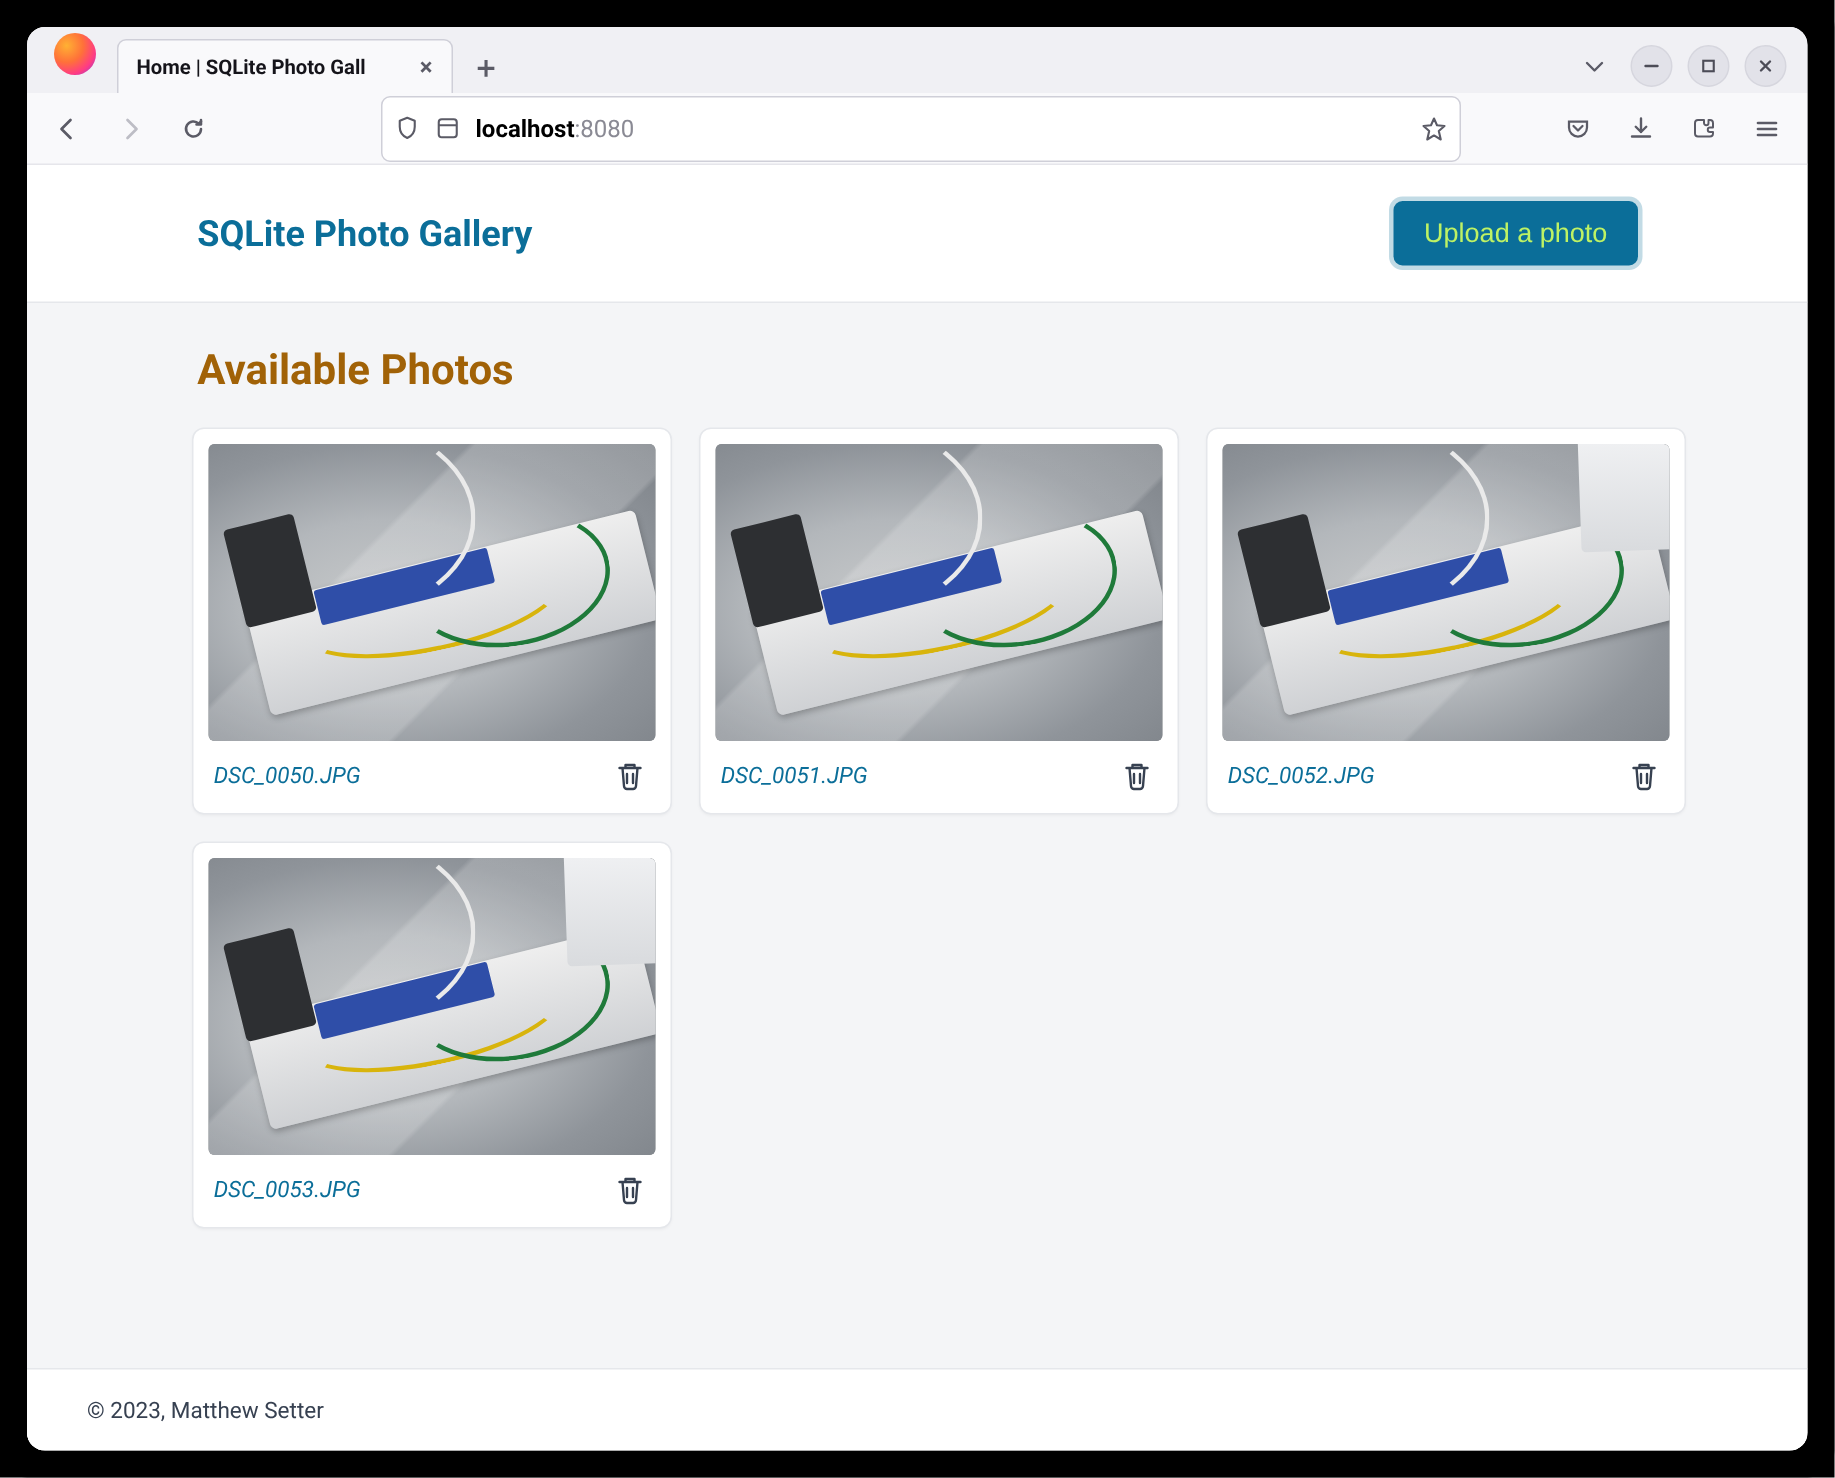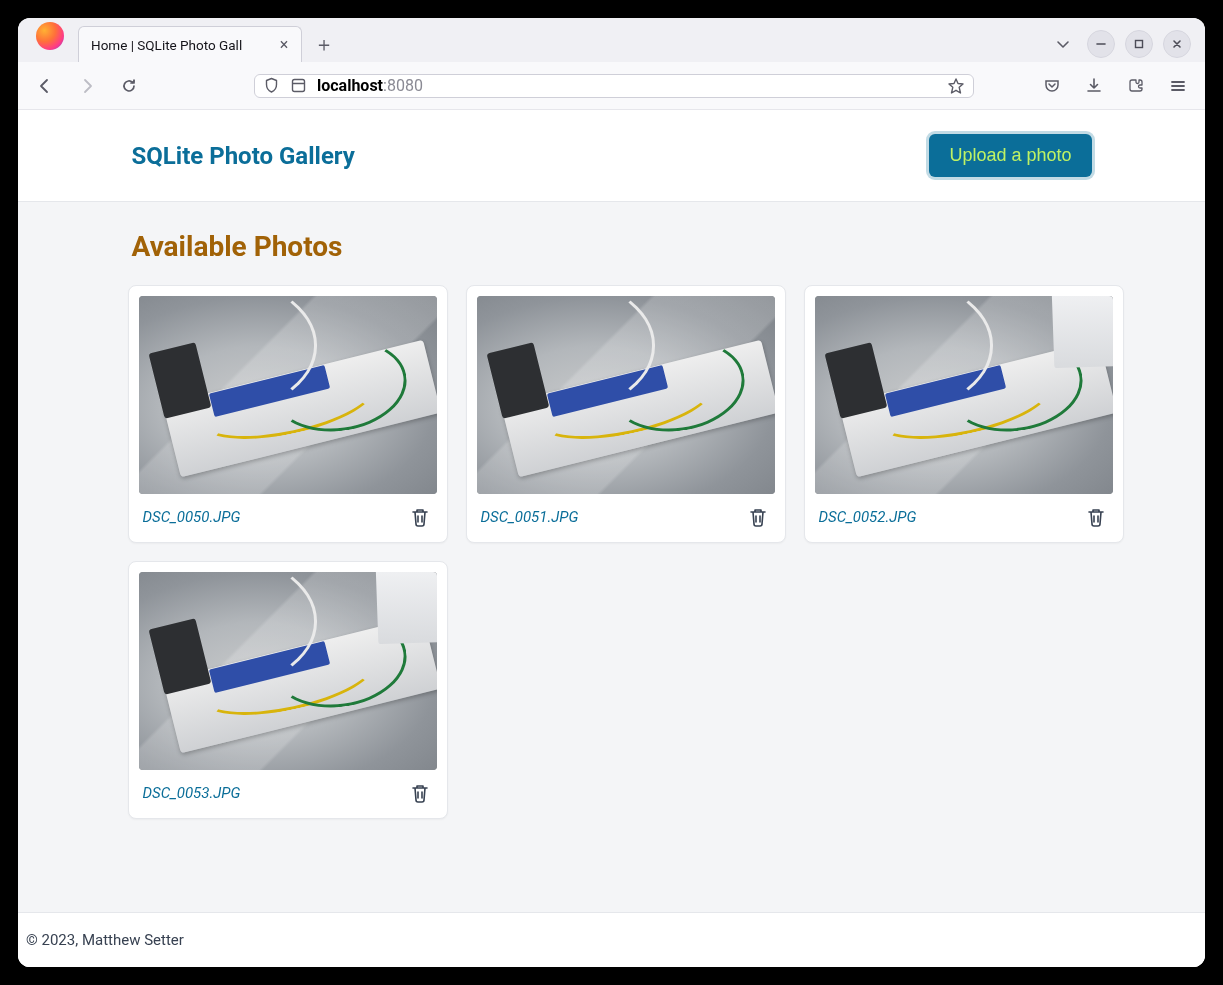--- a/index.html
+++ b/index.html
@@ -1,36 +1,36 @@
 <!DOCTYPE html>
 <html><head>
   <meta charset="utf-8">
   <style>
     * { box-sizing: border-box; margin: 0; padding: 0; }
     body { font-family: -apple-system, BlinkMacSystemFont, "Segoe UI", Roboto, sans-serif; background: #000; overflow: hidden; }
     .outer-frame { width: 1223px; height: 985px; background: #000; border-radius: 18px; position: relative; padding: 18px; }
     .browser-window { width: 100%; height: 100%; background: #fff; border-radius: 12px; overflow: hidden; display: flex; flex-direction: column; box-shadow: 0 0 0 1px rgba(0,0,0,.08); }
     
     
-    .tab-strip { background: #f0f0f4; height: 44px; display: flex; align-items: flex-end; padding: 0 8px; position: relative; }
+    .tab-strip { background: #f0f0f4; height: 44px; display: flex; align-items: flex-end; padding: 0 8px; position: relative; font-weight: bold; }
     .ff-logo { width: 28px; height: 28px; margin: 0 14px 8px 10px; align-self: center; border-radius: 50%; background: radial-gradient(circle at 30% 30%, #ffb133, #ff7139 40%, #ff3b84 70%, #7542e5 100%); position: relative; }
     .tabs-row { display: flex; align-items: flex-end; height: 100%; }
     .tab { background: #f9f9fb; border: 1px solid #cfcfd8; border-bottom: none; border-radius: 6px 6px 0 0; height: 36px; min-width: 224px; display: flex; align-items: center; padding: 0 8px 0 12px; gap: 8px; font-size: 13.5px; color: #15141a; }
     .tab-title { flex: 1; white-space: nowrap; overflow: hidden; text-overflow: clip; }
     .tab-close { width: 18px; height: 18px; display:flex; align-items:center; justify-content:center; color:#5b5b66; font-size: 16px; border-radius:3px; cursor:pointer; }
     .new-tab { width: 32px; height: 32px; display:flex; align-items:center; justify-content:center; color:#5b5b66; font-size: 20px; margin-left: 6px; margin-bottom: 2px; cursor:pointer; border-radius:4px; }
     .tab-right { margin-left:auto; display:flex; align-items:center; gap:10px; padding-right: 6px; padding-bottom: 4px; }
     .tab-dropdown { width: 28px; height: 28px; display:flex; align-items:center; justify-content:center; color:#5b5b66; cursor:pointer; }
     .win-btn { width: 28px; height: 28px; border-radius: 50%; background:#e2e2e9; display:flex; align-items:center; justify-content:center; color:#4c4c57; font-size: 13px; cursor:pointer; border:1px solid #d6d6de; }
     
     
     .toolbar { background: #f9f9fb; height: 48px; display:flex; align-items:center; padding: 0 10px; gap: 8px; border-bottom: 1px solid #e6e6eb; }
     .nav-btn { width: 34px; height: 34px; display:flex; align-items:center; justify-content:center; color:#5b5b66; border-radius:6px; cursor:pointer; }
     .nav-btn.disabled { color:#bdbdc5; }
-    .url-bar { flex: 0 0 720px; margin-left: 100px; height: 24px; background:#fff; border:1px solid #cfcfd8; border-radius: 6px; display:flex; align-items:center; padding: 0 8px; gap: 10px; font-size: 16px; }
+    .url-bar { flex: 0 0 720px; margin-left: 100px; height: 44px; background:#fff; border:1px solid #cfcfd8; border-radius: 6px; display:flex; align-items:center; padding: 0 8px; gap: 10px; font-size: 16px; }
     .url-icons-left { display:flex; gap:10px; color:#5b5b66; }
     .url-text { flex:1; color:#000; }
     .url-text .dim { color:#8a8a94; }
     .url-star { color:#5b5b66; }
     .toolbar-spacer { flex:1; }
     .tool-icon { width: 34px; height: 34px; display:flex; align-items:center; justify-content:center; color:#5b5b66; cursor:pointer; }
     
     
     .page { flex:1; background:#fff; display:flex; flex-direction:column; overflow:hidden; }
     .header-bar { background:#fff; border-bottom:1px solid #e5e7eb; padding: 24px 0; }
@@ -53,21 +53,21 @@
     .blue-chip { position:absolute; left:24%; top:42%; width:40%; height:12%; background:#2f4ea8; transform: rotate(-14deg); border-radius:2px; }
     .wire-g { position:absolute; left:44%; top:22%; width:46%; height:46%; border: 3px solid #1f7a3a; border-color: transparent #1f7a3a #1f7a3a transparent; border-radius: 50%; transform: rotate(-8deg); }
     .wire-y { position:absolute; left:20%; top:40%; width:60%; height:30%; border: 3px solid #d8b40c; border-color: transparent transparent #d8b40c transparent; border-radius: 50%; transform: rotate(-12deg); }
     .wire-w { position:absolute; left:-10%; top:-10%; width:70%; height:70%; border: 3px solid #eaeaea; border-color: transparent #eaeaea transparent transparent; border-radius: 50%; }
     .kb { position:absolute; right:-4%; top:-4%; width:24%; height:40%; background:linear-gradient(180deg,#f1f2f4,#d9dbde); border-radius:3px; transform: rotate(-2deg); display:none; }
     .card:nth-child(3) .kb, .card:nth-child(4) .kb { display:block; }
     .card-footer { display:flex; align-items:center; justify-content:space-between; padding: 10px 4px 2px; }
     .file-link { color:#0b6e99; font-size: 15px; text-decoration:none;font-style:italic; }
     .trash { width:26px; height:26px; color:#374151; cursor:pointer; display:flex; align-items:center; justify-content:center; }
     
-    .footer { background:#fff; border-top:1px solid #e5e7eb; padding: 18px 8px; color:#374151; font-size: 15px; }
+    .footer { background:#fff; border-top:1px solid #e5e7eb; padding: 18px 40px; color:#374151; font-size: 15px; }
     
     
     svg { display:block; }
   </style>
 </head>
 <body>
 
 <div class="outer-frame">
   <div class="browser-window">
 

